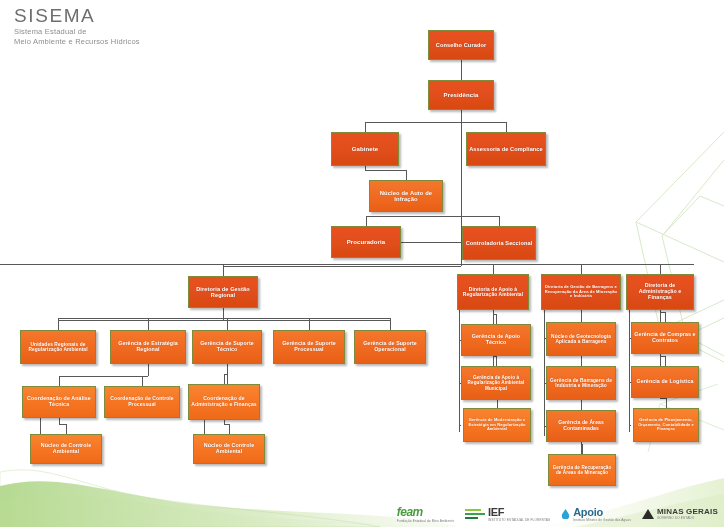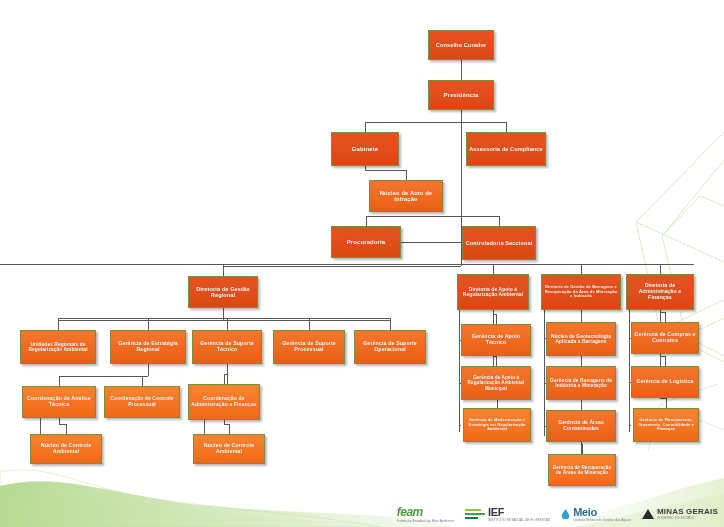--- a/index.html
+++ b/index.html
@@ -101,20 +101,27 @@
         <stop offset="100%" stop-color="#eef6e2" stop-opacity="0.10"></stop>
       </linearGradient>
     </defs>
     <path d="M0 486 C 60 470, 120 498, 210 506 C 310 515, 400 512, 460 527 L0 527 Z" fill="url(#g1)"></path>
     <path d="M0 500 C 80 486, 160 508, 250 516 C 330 523, 390 522, 430 527 L0 527 Z" fill="url(#g2)"></path>
     <path d="M0 472 C 40 464, 70 480, 120 492 C 190 508, 300 512, 380 527 L0 527 Z" fill="none" stroke="#bcdc96" stroke-width="0.8" opacity="0.5"></path>
     <path d="M724 478 C 660 492, 600 516, 540 527 L724 527 Z" fill="url(#g3)"></path>
     <path d="M724 494 C 670 504, 620 518, 575 527 L724 527 Z" fill="#dcecc4" opacity="0.5"></path>
   </svg>
 
+  <div id="header">
+    <div id="brand-title">SISEMA</div>
+    <div id="brand-sub">
+      <div>Sistema Estadual de</div>
+      <div>Meio Ambiente e Recursos Hídricos</div>
+    </div>
+  </div>
 
   <div id="connectors">
       <div class="ln lnv" style="left: 461px; top: 60px; width: 1px; height: 10px;"></div>
       <div class="ln lnv" style="left: 461px; top: 70px; width: 1px; height: 10px;"></div>
       <div class="ln lnv" style="left: 461px; top: 110px; width: 1px; height: 12px;"></div>
       <div class="ln lnh" style="left: 365px; top: 122px; width: 96px; height: 1px;"></div>
       <div class="ln lnv" style="left: 365px; top: 122px; width: 1px; height: 10px;"></div>
       <div class="ln lnv" style="left: 461px; top: 110px; width: 1px; height: 12px;"></div>
       <div class="ln lnh" style="left: 461px; top: 122px; width: 45px; height: 1px;"></div>
       <div class="ln lnv" style="left: 506px; top: 122px; width: 1px; height: 10px;"></div>
@@ -352,21 +359,21 @@
       <div>
         <div class="logo-text">IEF</div>
         <div class="logo-sub">INSTITUTO ESTADUAL DE FLORESTAS</div>
       </div>
     </div>
     <div class="logo">
       <svg class="igam-drop" viewBox="0 0 10 12" xmlns="http://www.w3.org/2000/svg">
         <path d="M5 0 C 7.5 4, 9.5 6, 9.5 8 A4.5 4.5 0 0 1 0.5 8 C0.5 6, 2.5 4, 5 0 Z" fill="#2aa3d8"></path>
       </svg>
       <div>
-        <div class="logo-text" style="color:#2b6b8f">Meio</div>
+        <div class="logo-text" style="color:#2b6b8f">Apoio</div>
         <div class="logo-sub">Instituto Mineiro de Gestão das Águas</div>
       </div>
     </div>
     <div class="logo">
       <div class="mg-tri"></div>
       <div>
         <div class="logo-text" style="font-size:8px;letter-spacing:0.2px;line-height:8.5px">MINAS GERAIS</div>
         <div class="logo-sub">GOVERNO DO ESTADO</div>
       </div>
     </div>

